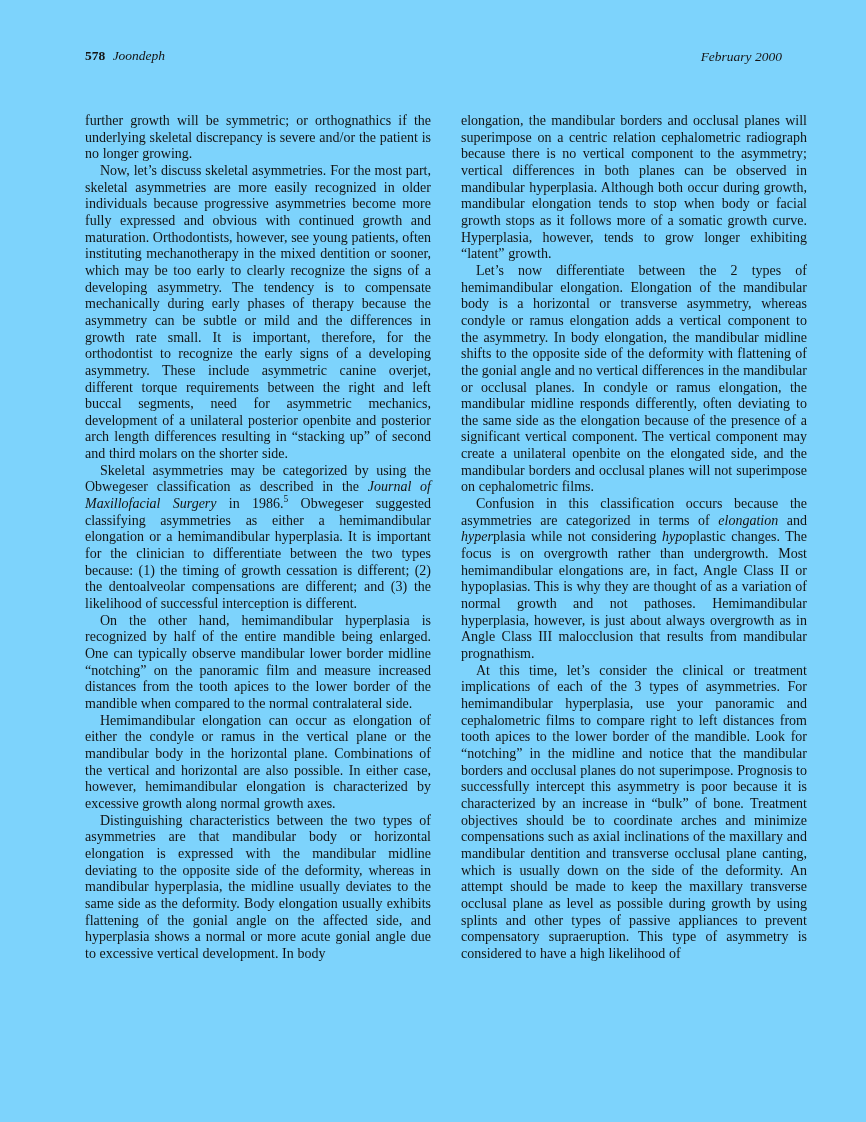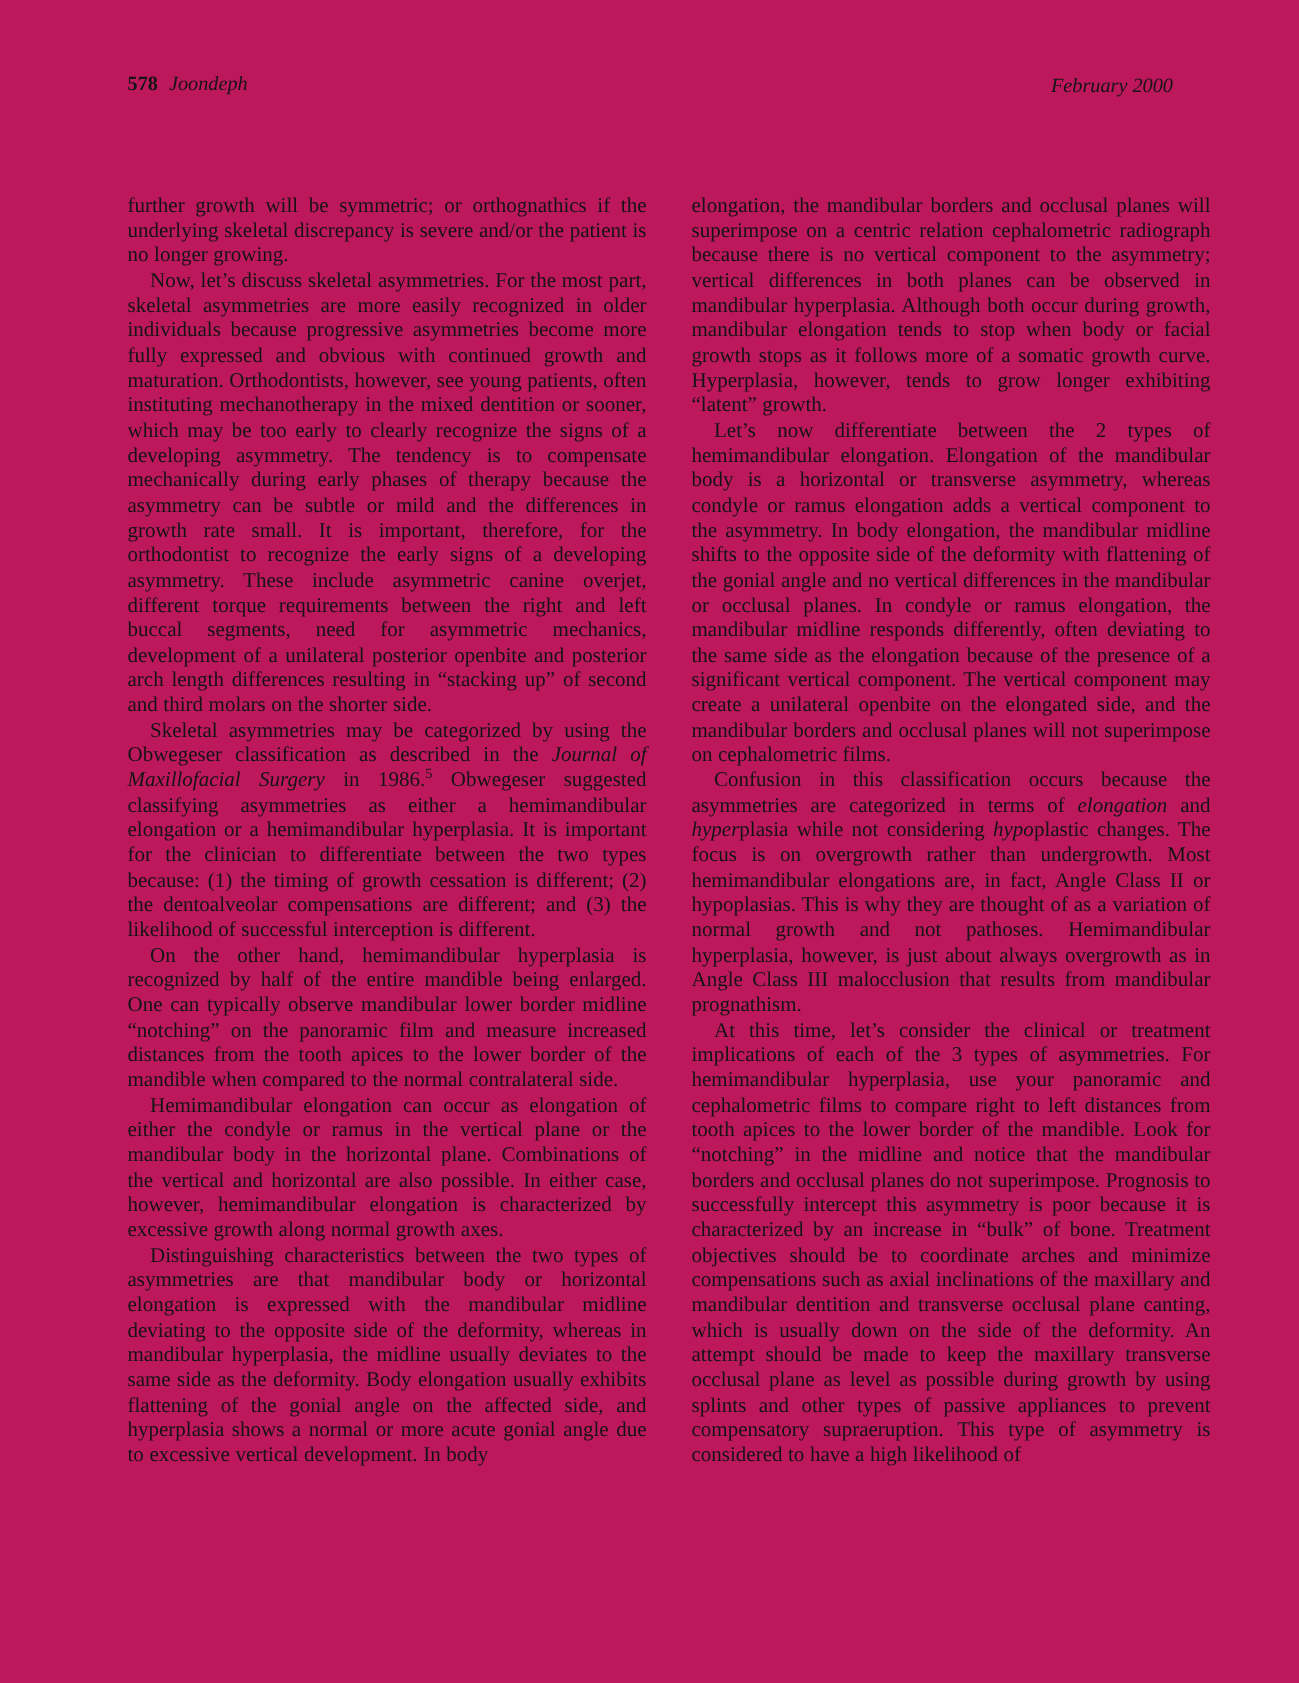--- a/index.html
+++ b/index.html
@@ -4,21 +4,21 @@
 <style>
   html, body { margin: 0; padding: 0; }
   body {
     width: 866px; height: 1122px;
     background: #f5f5f2;
     font-family: "Liberation Serif", serif;
   }
   .page {
     position: relative;
     width: 866px; height: 1122px;
-    background: #be185d;
+    background: #7dd3fc;
     color: #141414;
     overflow: hidden;
   }
   .header {
     position: absolute;
     top: 48px; left: 85px; right: 84px;
     display: flex;
     justify-content: space-between;
     align-items: flex-start;
     font-size: 13.5px;
@@ -26,21 +26,21 @@
   .header-left { white-space: nowrap; }
   .page-number { font-weight: bold; font-style: normal; }
   .running-author { font-style: italic; margin-left: 4px; }
   .header-right {
     text-align: right;
     font-style: italic;
     line-height: 17px;
   }
   .body-columns {
     position: absolute;
-    top: 130px; left: 85px;
+    top: 113px; left: 85px;
     display: flex;
     gap: 30px;
   }
   .col {
     width: 346px;
     font-size: 14px;
     line-height: 16.65px;
     text-align: justify;
     word-spacing: 0.2px;
   }

